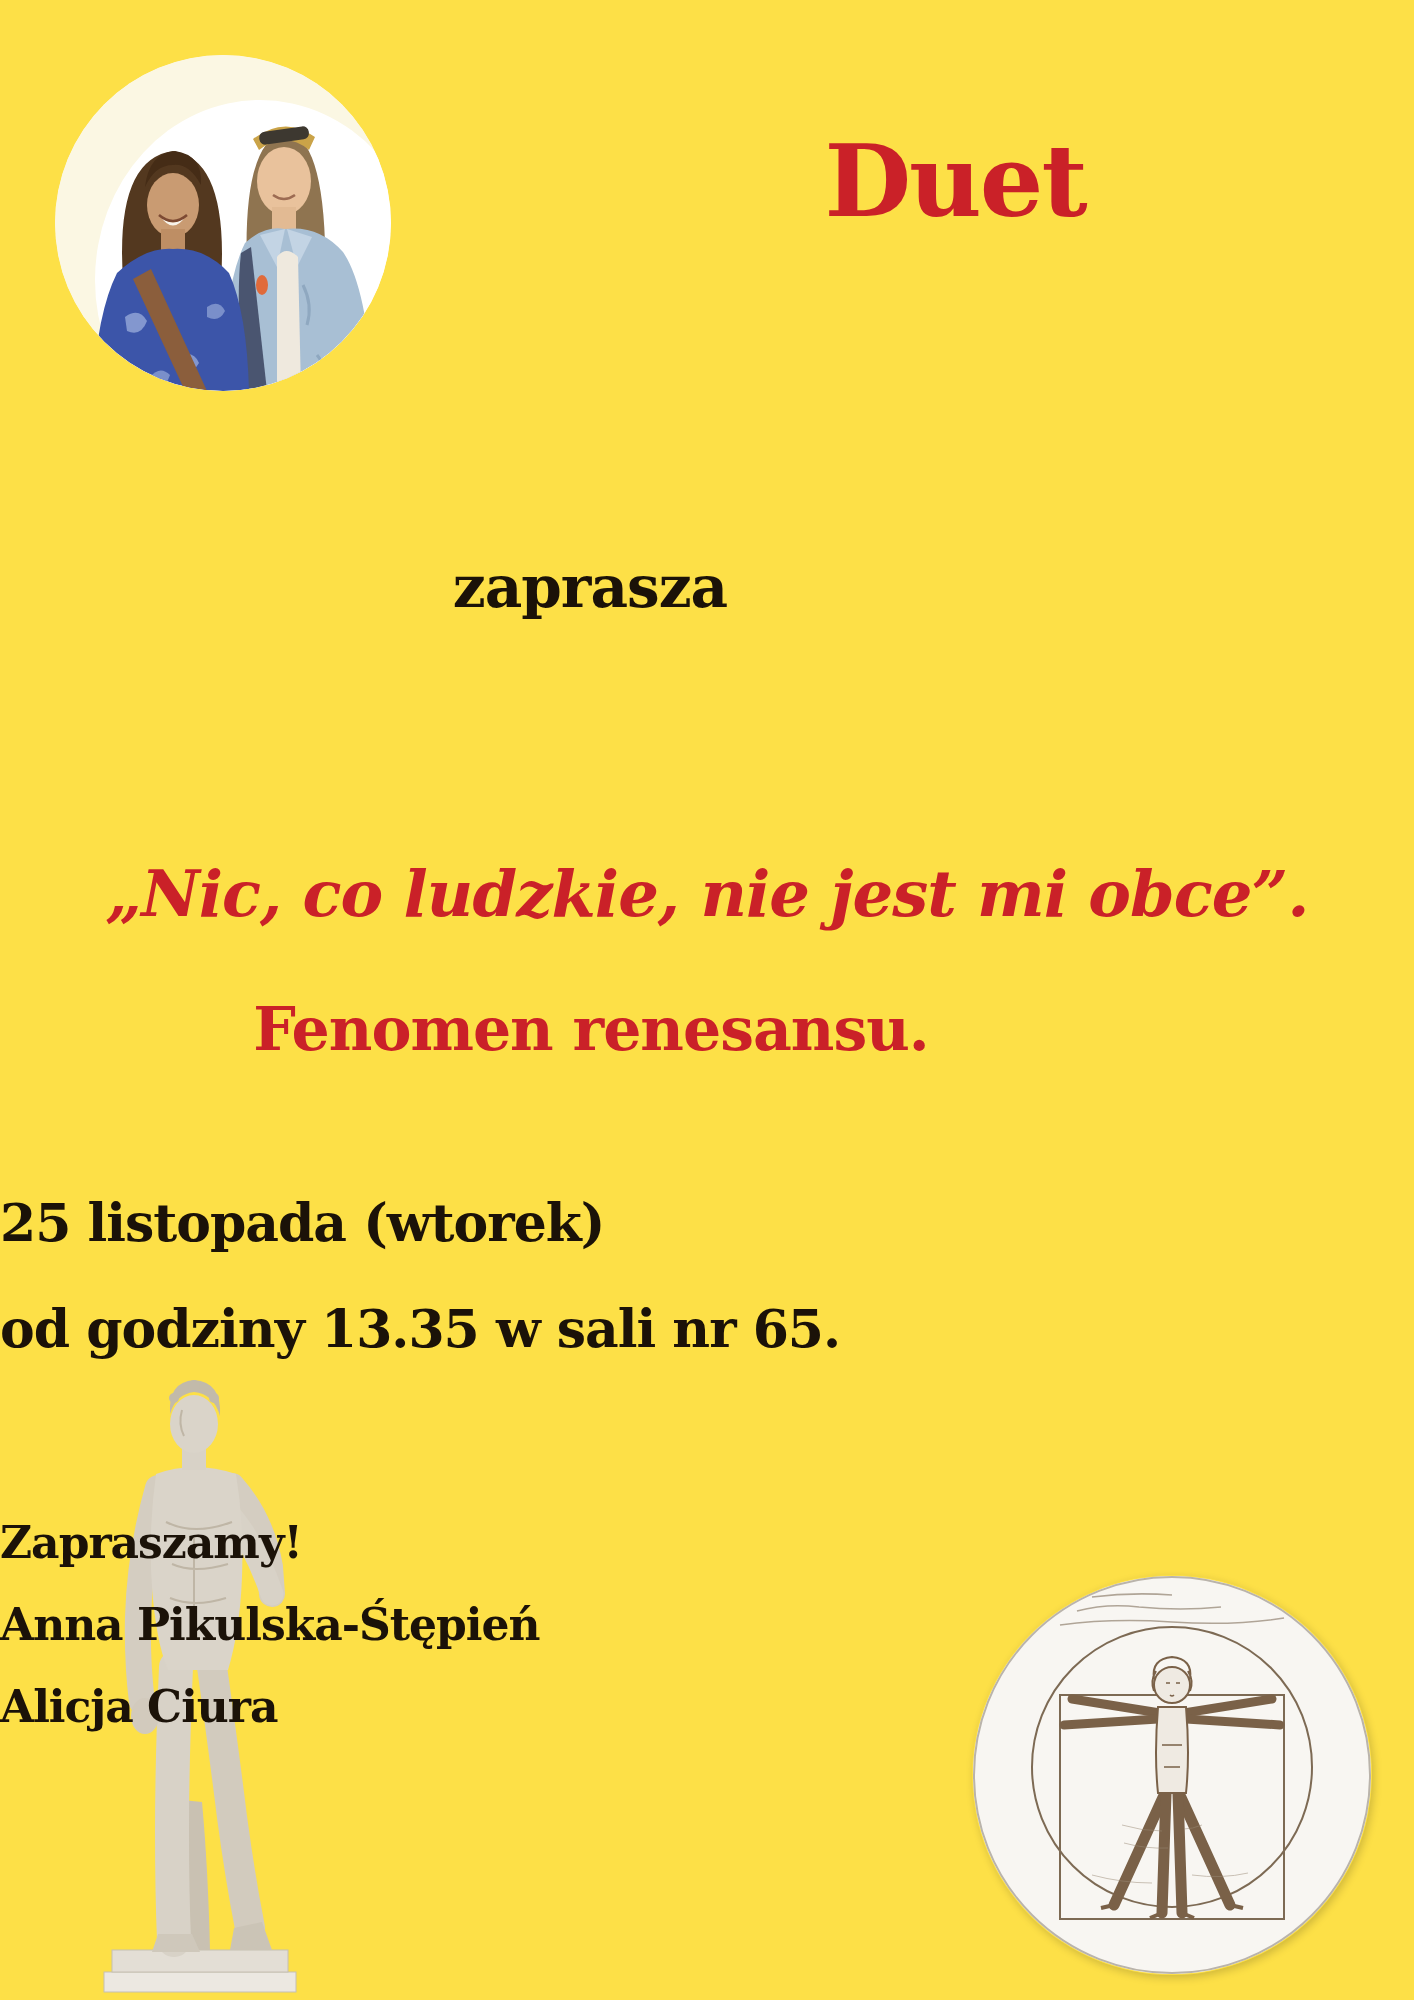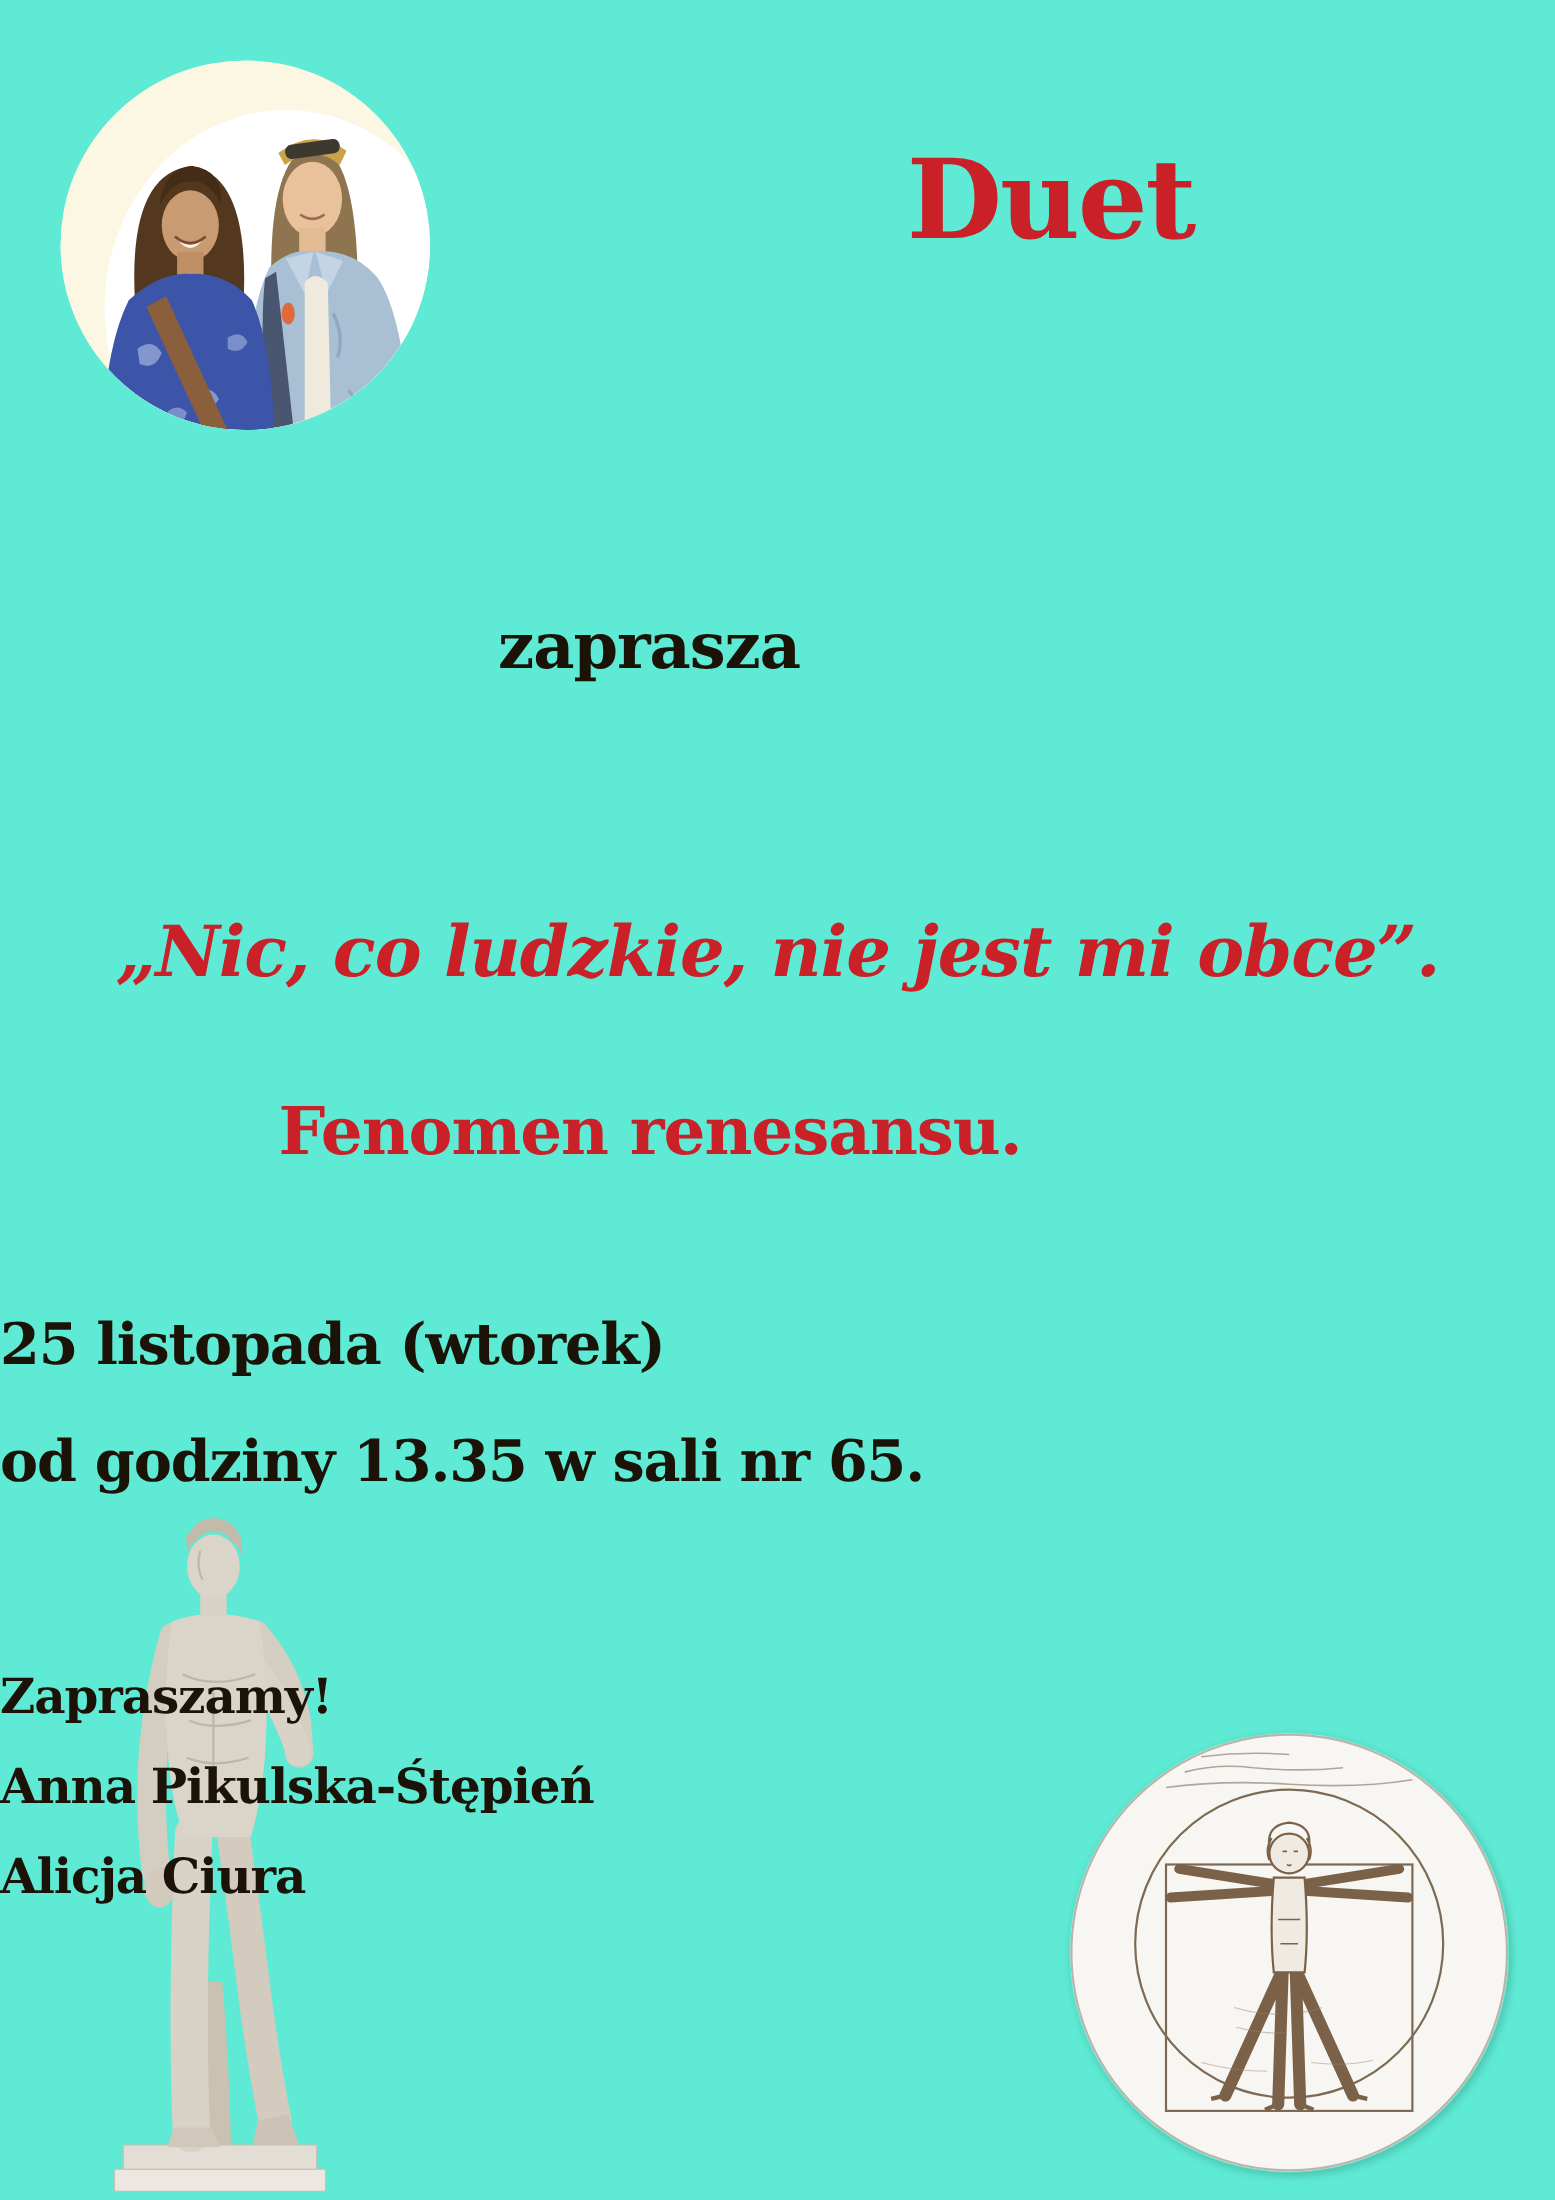--- a/index.html
+++ b/index.html
@@ -1,20 +1,20 @@
 <!DOCTYPE html>
 <html><head>
 <meta charset="utf-8">
 <style>
   html,body{margin:0;padding:0;background:#ffffff;}
   .poster{
     position:relative;
     width:1414px;
     height:2000px;
-    background:#5eead4;
+    background:#fde047;
     overflow:hidden;
     font-family:"DejaVu Serif", serif;
     color:#1b1208;
   }
   .abs{position:absolute;}
   
   .photo-wrap{
     left:55px; top:55px; width:336px; height:336px;
     border-radius:50%;
     overflow:hidden;
@@ -35,21 +35,21 @@
   .invite-block{
     left:0; top:525px; width:1180px;
     text-align:center;
     font-weight:700;
     font-size:58px;
     line-height:125px;
     letter-spacing:-1px;
   }
   
   .quote-line1{
-    left:0; top:824px; width:1414px;
+    left:0; top:852px; width:1414px;
     text-align:center;
     color:#CA2128;
     font-weight:700;
     font-style:italic;
     font-size:64px;
     line-height:83px;
     letter-spacing:-1px;
   }
   .quote-line2{
     left:0; top:990px; width:1150px;

